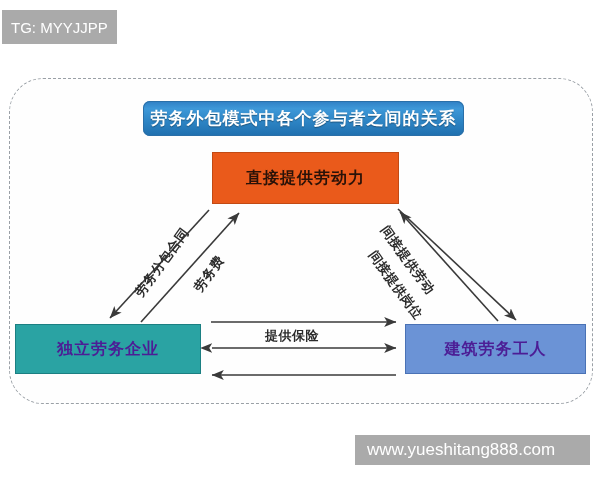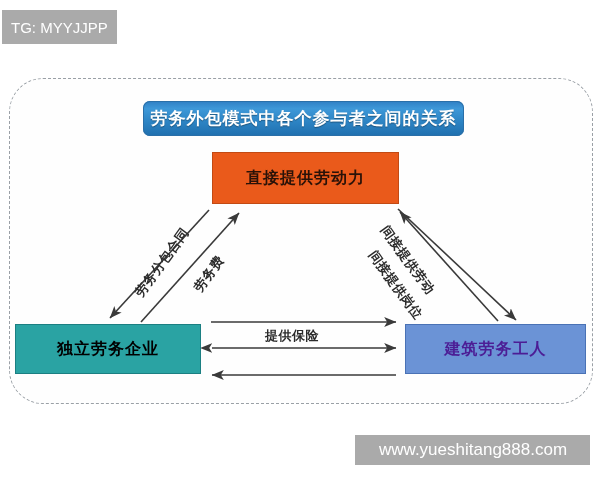--- a/index.html
+++ b/index.html
@@ -82,21 +82,21 @@
   .node-top .label { color: #2a1208; }
 
   .node-left {
     left: 15px;
     top: 324px;
     width: 186px;
     height: 50px;
     background: #2aa3a3;
     border: 1px solid #1b7f82;
   }
-  .node-left .label { color: #000000; }
+  .node-left .label { color: #4c1d95; }
 
   .node-right {
     left: 405px;
     top: 324px;
     width: 181px;
     height: 50px;
     background: #6b93d6;
     border: 1px solid #4a72b5;
   }
   .node-right .label { color: #4c1d95; }
@@ -159,21 +159,21 @@
     top: 10px;
     height: 34px;
     padding: 0 9px;
     font-size: 15px;
   }
   .wm-site {
     left: 355px;
     top: 435px;
     width: 235px;
     height: 30px;
-    padding-left: 24px;
+    padding-left: 12px;
     font-size: 17px;
     box-sizing: border-box;
   }
 </style>
 </head>
 <body>
 
 <div id="stage">
 
   <div class="dashed-frame"></div>

